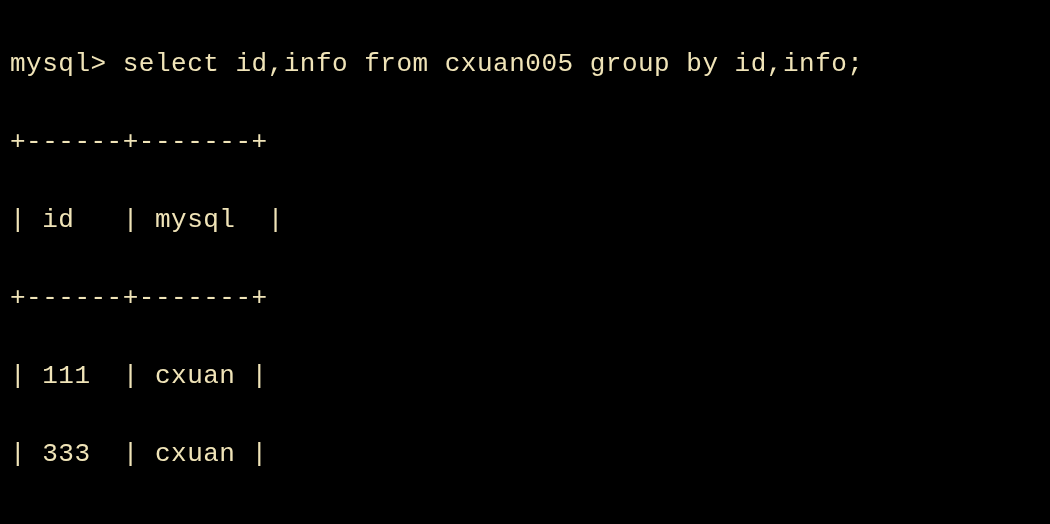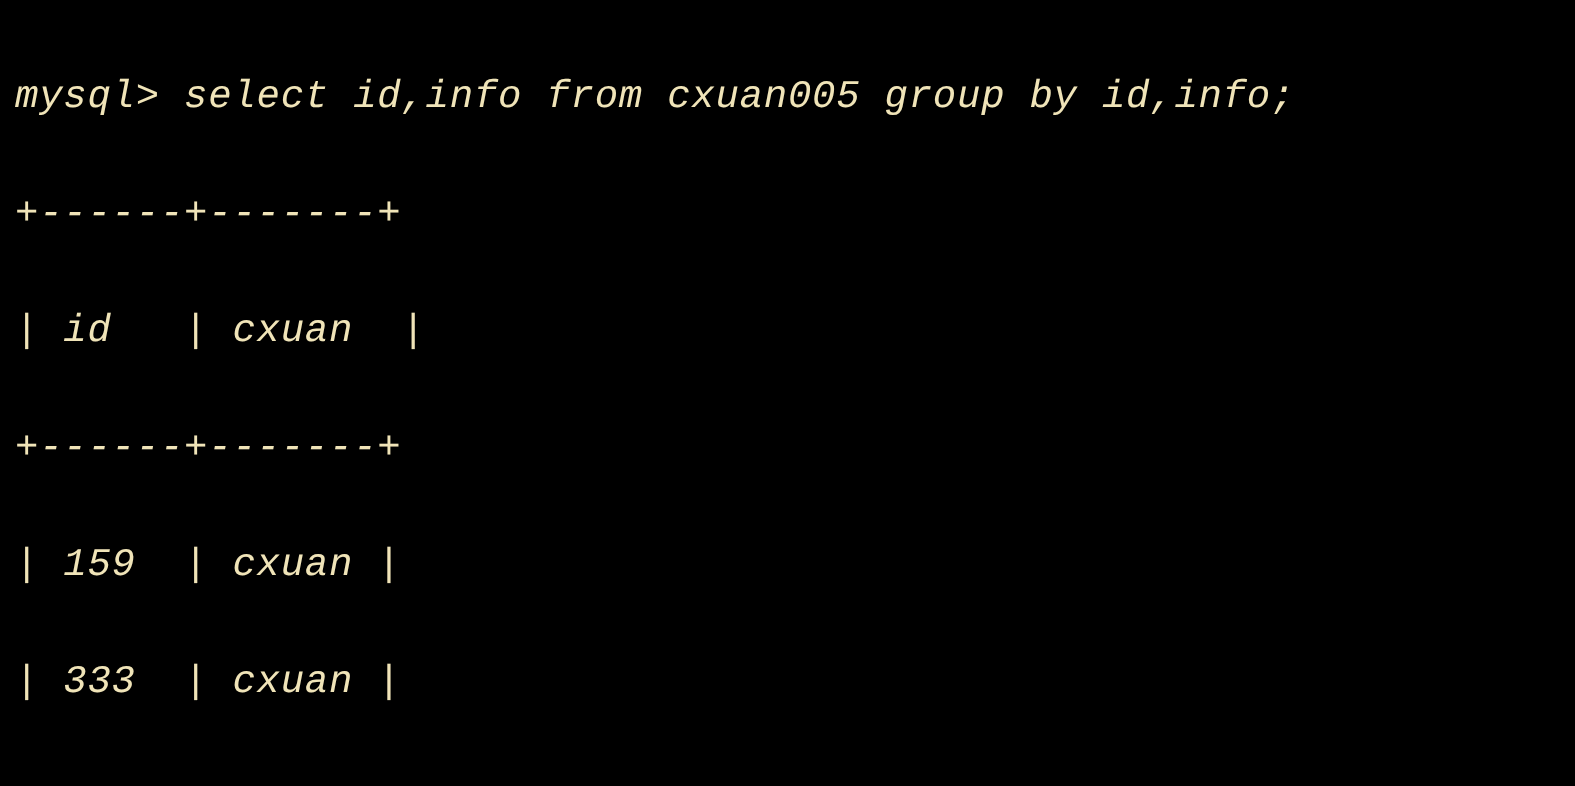--- a/index.html
+++ b/index.html
@@ -17,30 +17,29 @@
       width: 1050px;
       height: 524px;
       letter-spacing: 0.5px;
       overflow: hidden;
     }
     .terminal {
       white-space: pre;
     }
     .line {
       display: block;
-      font-style: italic;
     }
   </style>
 </head>
 <body>
 
 <div class="terminal">
 <span class="line"><span>mysql&gt; </span><span>select id,info from cxuan005 group by id,info;</span></span>
 <span class="line">+------+-------+</span>
-<span class="line">| id   | cxuan  |</span>
+<span class="line">| id   | mysql  |</span>
 <span class="line">+------+-------+</span>
-<span class="line">| 159  | cxuan |</span>
+<span class="line">| 111  | cxuan |</span>
 <span class="line">| 333  | cxuan |</span>
 
 
 
 
 </div>
 
 </body></html>

